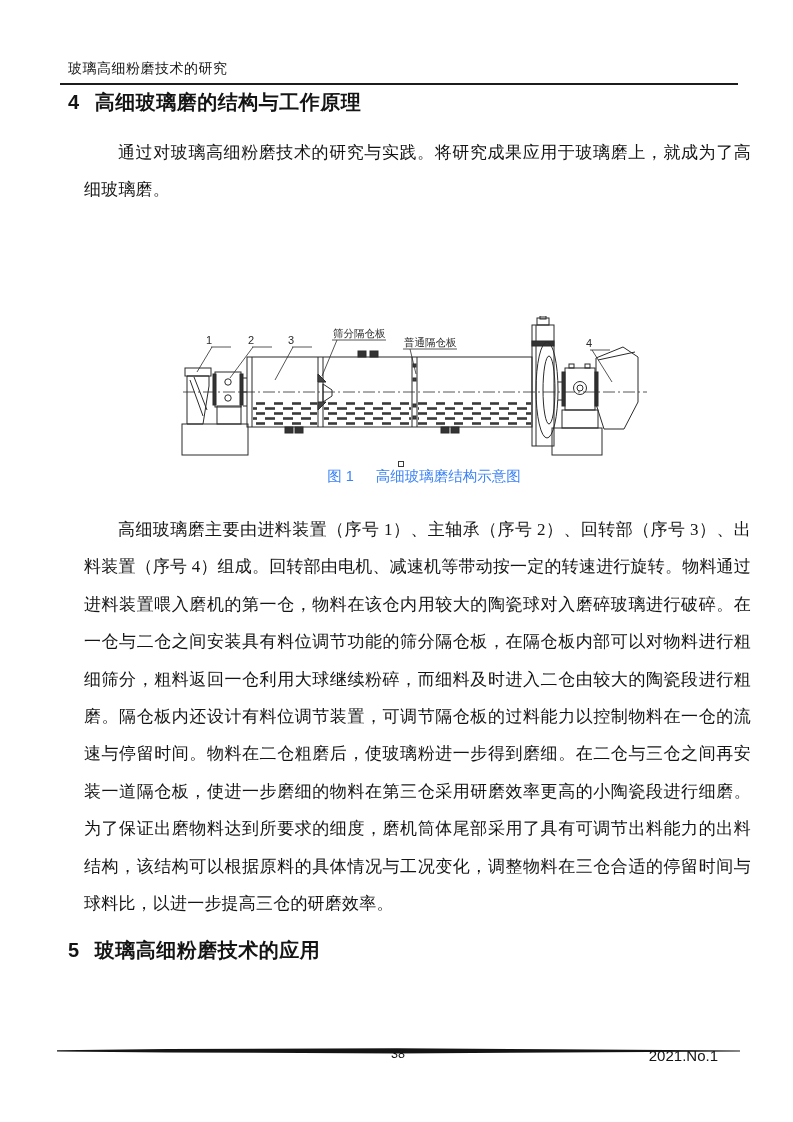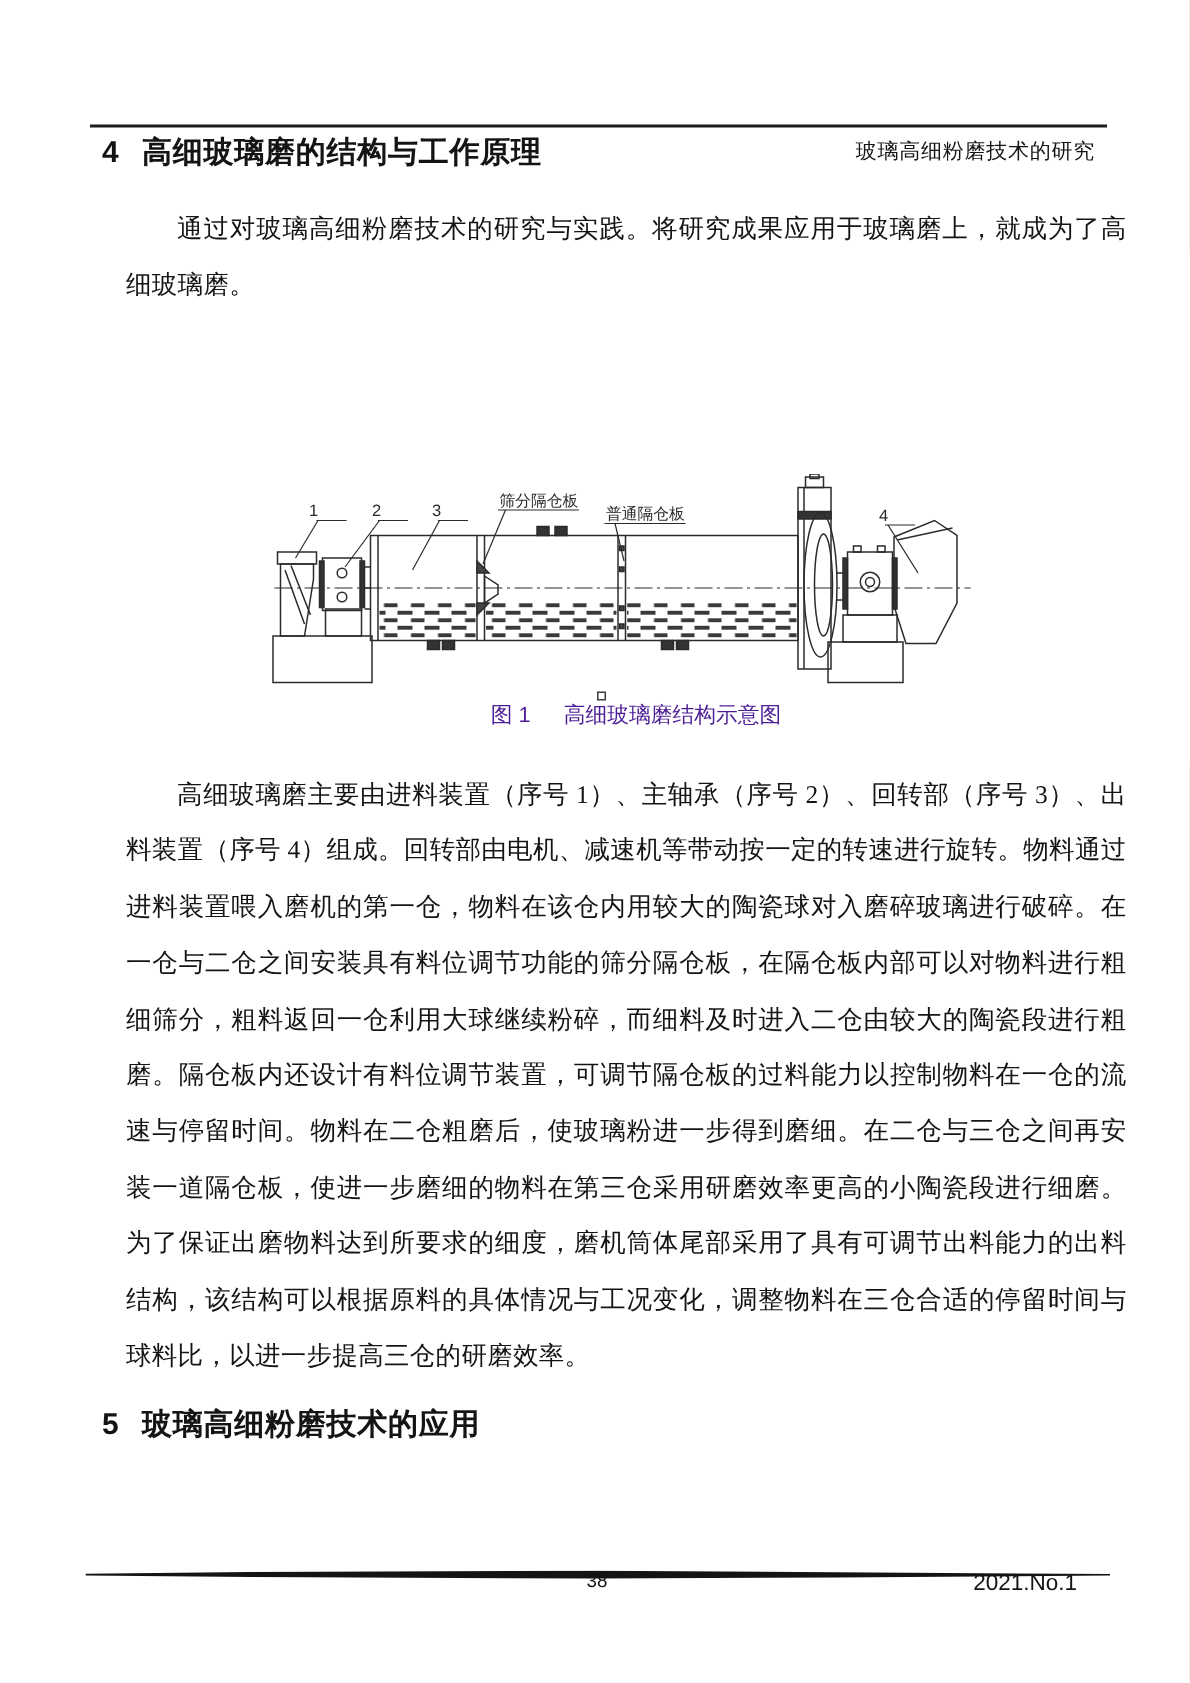--- a/index.html
+++ b/index.html
@@ -2,22 +2,22 @@
 <html><head>
 <meta charset="utf-8">
 <style>
   html,body{margin:0;padding:0;background:#e9e9e9;}
   .page{
     position:relative;width:793px;height:1122px;margin:0 auto;
     background:#ffffff;color:#141414;overflow:hidden;
     font-family:"Liberation Serif","DejaVu Serif",serif;
   }
   .header-title{
-    position:absolute;top:60px;left:68px;width:662px;text-align:right;
-    font-size:14px;letter-spacing:0.5px;margin-top:32px;
+    position:absolute;top:60px;left:68px;width:662px;text-align:left;
+    font-size:14px;letter-spacing:0.5px;
   }
   .header-rule{
     position:absolute;top:83px;left:60px;width:678px;height:0;
     border-top:2px solid #1c1c1c;
   }
   .sec-heading{
     position:absolute;left:68px;margin:0;
     font-family:"Liberation Sans","DejaVu Sans",sans-serif;
     font-weight:bold;font-size:20px;line-height:28px;letter-spacing:0.5px;
   }
@@ -43,21 +43,21 @@
     font-family:"Liberation Sans","DejaVu Sans",sans-serif;
     fill:#2a2a2a;
   }
   .fig-square{
     position:absolute;left:398px;top:461px;width:4px;height:4px;
     border:1px solid #3a3a3a;background:#fff;
   }
   .caption{
     position:absolute;top:467px;left:68px;width:712px;text-align:center;
     font-family:"Liberation Sans","DejaVu Sans",sans-serif;
-    font-size:14.5px;color:#4c1d95;
+    font-size:14.5px;color:#3b82f6;
   }
   .cap-gap{display:inline-block;width:22px;}
   .footer-rule{position:absolute;top:1040px;left:57px;width:683px;height:6px;}
   .footer-page{
     position:absolute;top:1047px;left:68px;width:660px;text-align:center;
     font-family:"Liberation Sans","DejaVu Sans",sans-serif;font-size:12.5px;
   }
   .footer-issue{
     position:absolute;top:1047px;right:75px;
     font-family:"Liberation Sans","DejaVu Sans",sans-serif;font-size:15px;

